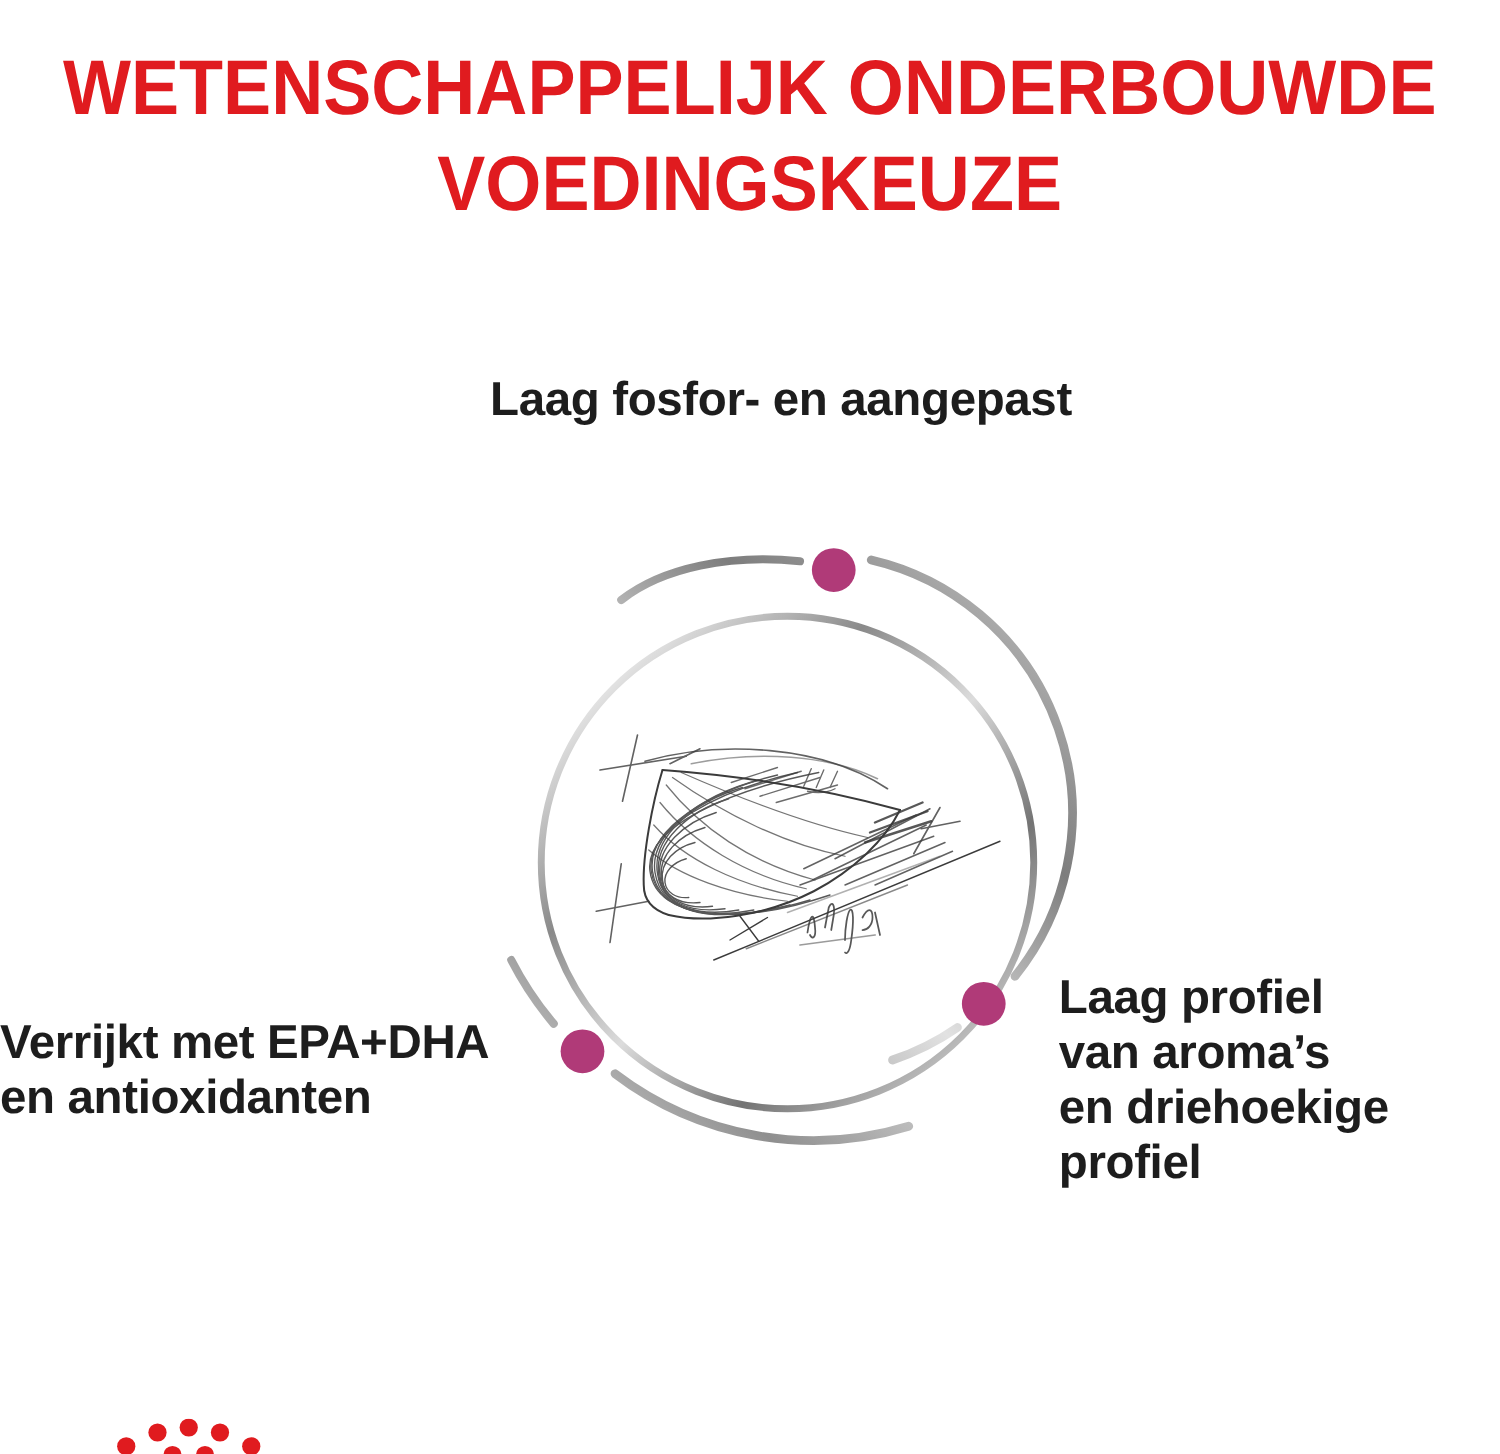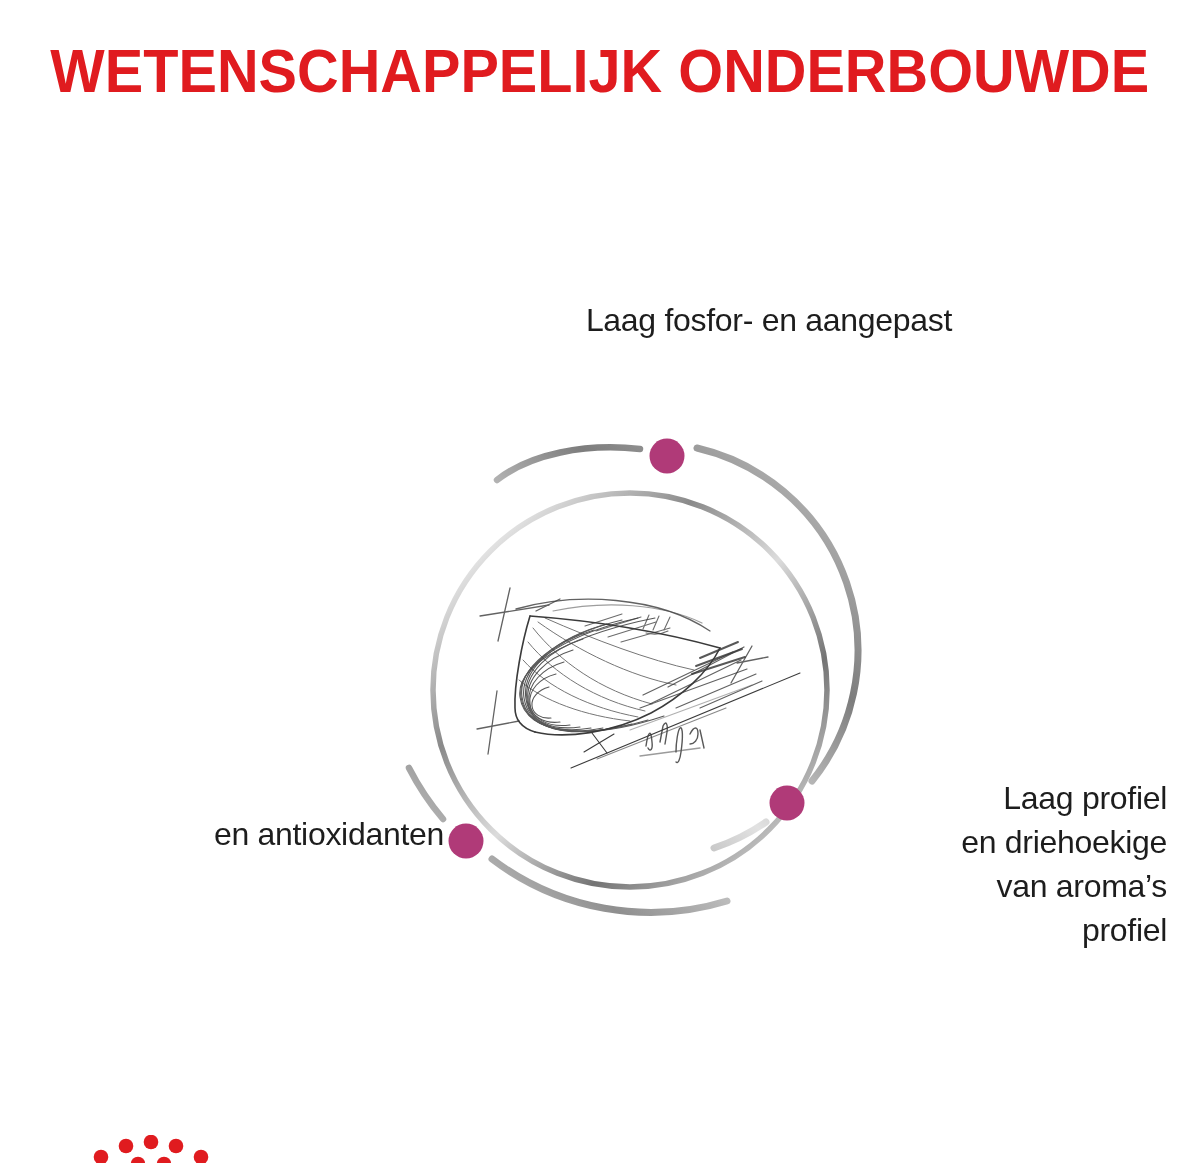--- a/index.html
+++ b/index.html
@@ -10,22 +10,22 @@
   
   .headline{
     position:absolute;top:-8px;left:0;width:1200px;text-align:center;
     color:var(--brand-red,#e01b1f);font-weight:700;line-height:77px;
     font-size:62px;letter-spacing:0px;
   }
   .headline .hl-line{display:block;}
   .headline .hl-inner{display:inline-block;transform:scaleX(0.93);transform-origin:50% 50%;white-space:nowrap;}
   
   .feature{
-    position:absolute;text-align:right;color:var(--text-dark,#1d1d1d);
-    font-size:32px;line-height:44px;font-weight:400;letter-spacing:-0.3px;
+    position:absolute;text-align:left;color:var(--text-dark,#1d1d1d);
+    font-size:38px;line-height:44px;font-weight:700;letter-spacing:-0.3px;
   }
   .feature-top{left:392px;top:258px;width:560px;}
   .feature-left{left:0px;top:772px;width:444px;}
   .feature-right{left:847px;top:736px;width:320px;}
   
   .diagram{position:absolute;left:395px;top:390px;width:505px;height:495px;}
   
   .bar-left{
     position:absolute;left:0;top:1123px;width:79px;height:19px;
     background:var(--brand-red,#e01b1f);
@@ -40,34 +40,36 @@
   }
   .crown{position:absolute;left:85px;top:1095px;width:135px;height:68px;color:var(--brand-red,#e01b1f);}
 </style>
 </head>
 <body>
 
 <div id="stage">
 
   <div class="headline">
     <span class="hl-line"><span class="hl-inner">WETENSCHAPPELIJK ONDERBOUWDE</span></span>
+    <span class="hl-line"><span class="hl-inner">VOEDINGSKEUZE</span></span>
   </div>
 
   <div class="feature feature-top">
     <div>Laag fosfor- en aangepast</div>
   </div>
 
   <div class="feature feature-left">
+    <div>Verrijkt met EPA+DHA</div>
     <div>en antioxidanten</div>
   </div>
 
   <div class="feature feature-right">
     <div>Laag profiel</div>
+    <div>van aroma’s</div>
     <div>en driehoekige</div>
-    <div>van aroma’s</div>
     <div>profiel</div>
   </div>
 
   <svg class="diagram" viewBox="395 390 505 495">
     <defs>
       <linearGradient id="met" x1="420" y1="420" x2="870" y2="880" gradientUnits="userSpaceOnUse">
         <stop offset="0" stop-color="#b5b5b5"></stop>
         <stop offset="0.16" stop-color="#e9e9e9"></stop>
         <stop offset="0.34" stop-color="#8a8a8a"></stop>
         <stop offset="0.50" stop-color="#dcdcdc"></stop>

